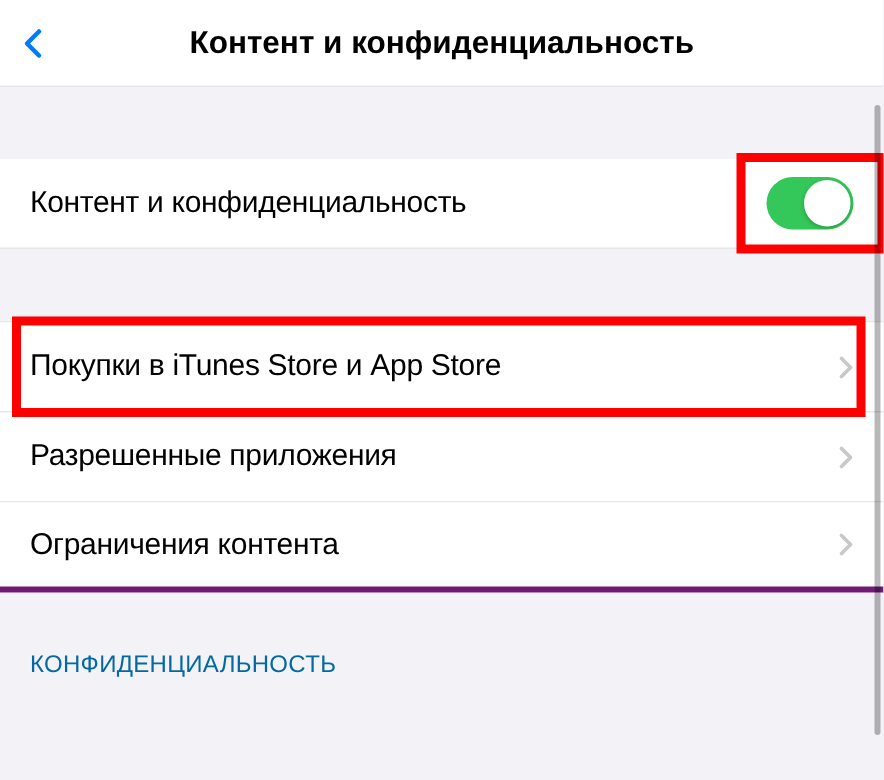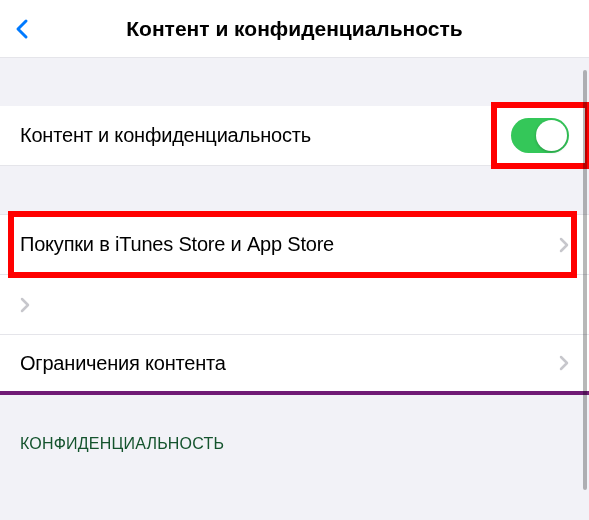--- a/index.html
+++ b/index.html
@@ -135,21 +135,21 @@
       top: -4px;
       left: 8px;
       right: 12px;
       bottom: -4px;
       pointer-events: none;
       z-index: 2;
     }
     .footer-label {
       padding: 40px 20px 0 20px;
       font-size: 16px;
-      color: #14532d;
+      color: #0369a1;
       letter-spacing: 0.2px;
     }
     .scrollbar {
       position: absolute;
       right: 2px;
       top: 70px;
       width: 4px;
       height: 420px;
       background: rgba(0,0,0,0.28);
       border-radius: 2px;
@@ -184,20 +184,21 @@
 <div class="section">
   <div class="cell highlight-row">
     <span class="cell-label">Покупки в iTunes Store и App Store</span>
     <span class="chevron">
       <svg width="10" height="16" viewBox="0 0 10 16">
         <polyline points="2,2 8,8 2,14"></polyline>
       </svg>
     </span>
   </div>
   <div class="cell">
+    <span class="cell-label">Разрешенные приложения</span>
     <span class="chevron">
       <svg width="10" height="16" viewBox="0 0 10 16">
         <polyline points="2,2 8,8 2,14"></polyline>
       </svg>
     </span>
   </div>
   <div class="cell">
     <span class="cell-label">Ограничения контента</span>
     <span class="chevron">
       <svg width="10" height="16" viewBox="0 0 10 16">

